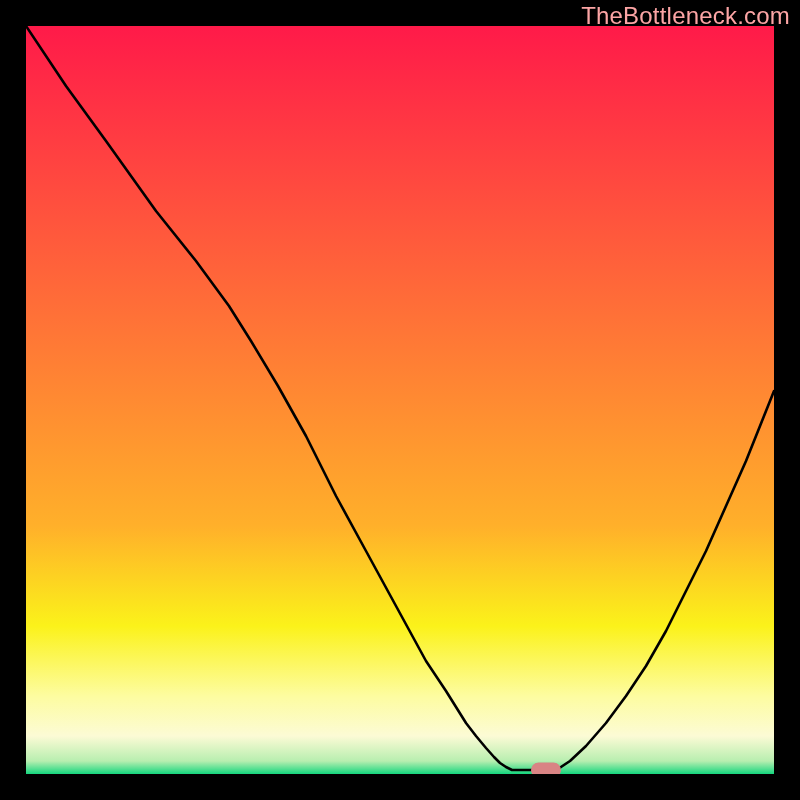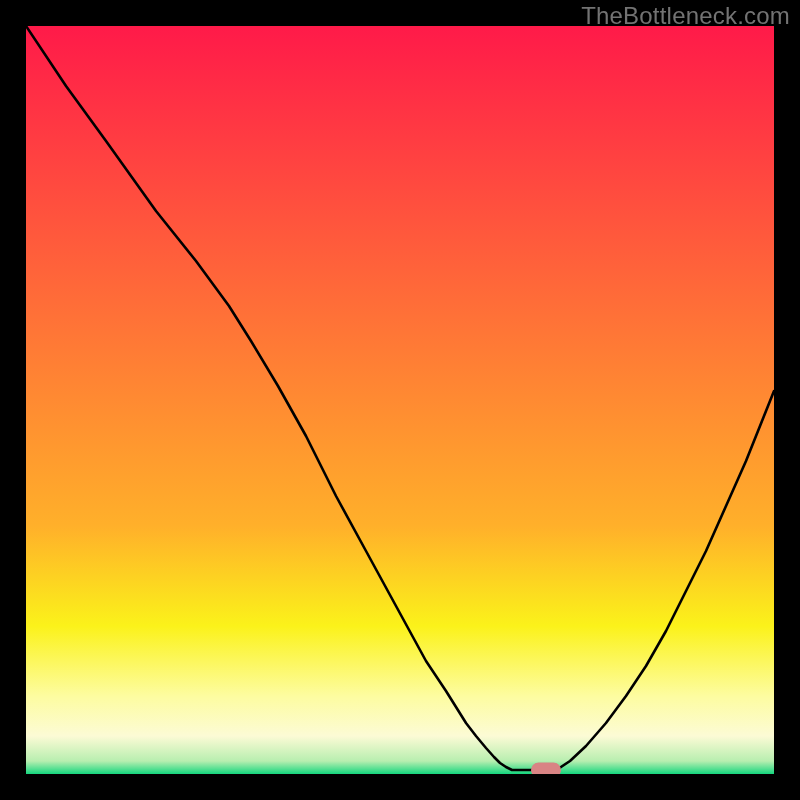--- a/index.html
+++ b/index.html
@@ -14,21 +14,21 @@
   .frame {
     position: relative;
     width: 800px;
     height: 800px;
     background: #000;
   }
   .watermark {
     position: absolute;
     top: 2px;
     right: 10px;
-    color: #737373;
+    color: #fca5a5;
     font-size: 24px;
     font-weight: 400;
     letter-spacing: 0.2px;
     z-index: 10;
   }
   .plot {
     position: absolute;
     left: 26px;
     top: 26px;
     width: 748px;

